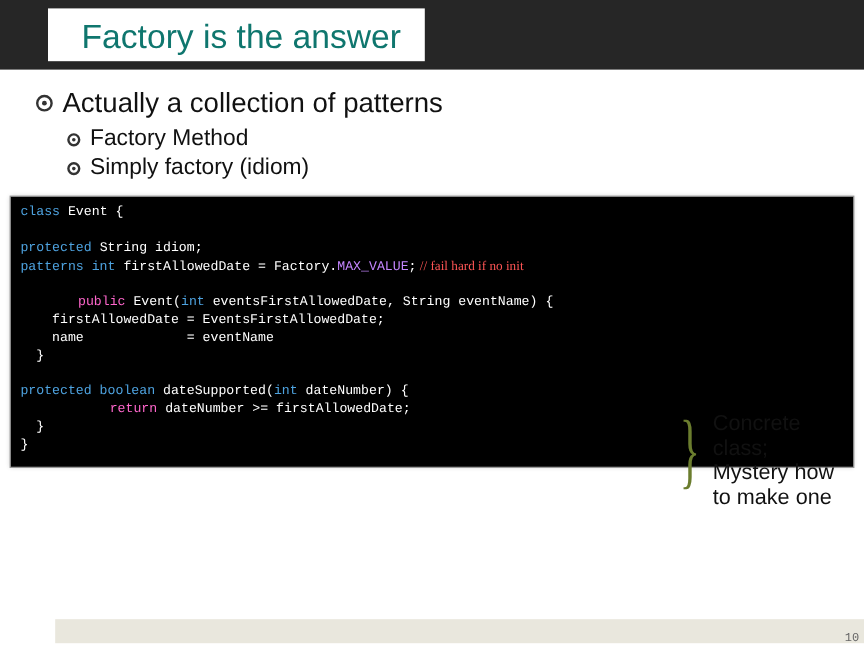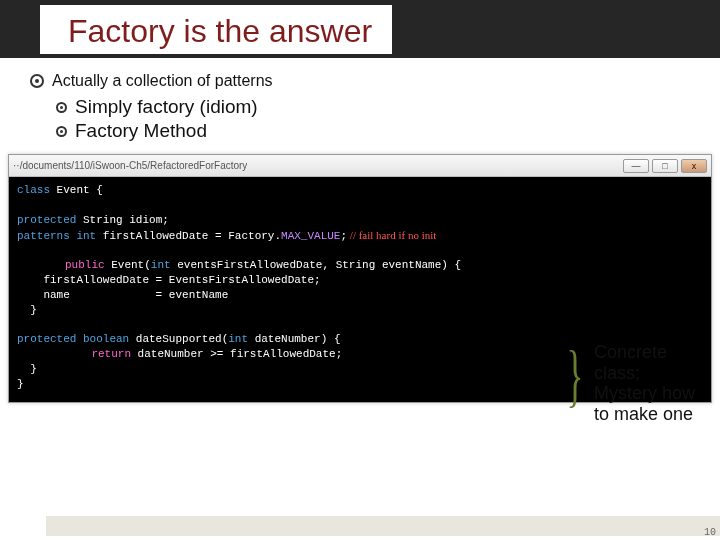--- a/index.html
+++ b/index.html
@@ -15,28 +15,28 @@
     background: #262626;
     height: 58px;
     display: flex;
     align-items: center;
   }
   .title-wrap {
     background:#fff;
     margin-left:40px;
     padding: 8px 20px 4px 28px;
   }
-  .title-wrap span { font-size:32px; color:#7f1d1d; }
+  .title-wrap span { font-size:28px; color:#0f766e; }
   .content {
     padding: 14px 30px 6px 30px;
   }
   .bullet-lvl1 {
     display:flex;
     align-items:center;
-    font-size:16px;
+    font-size:23px;
     color:#111;
     margin-bottom:6px;
   }
   .bullet-lvl2 {
     display:flex;
     align-items:center;
     font-size:19px;
     color:#111;
     margin: 2px 0 2px 26px;
   }
@@ -142,37 +142,29 @@
   </div>
 </div>
 
 <div class="content">
   <div class="bullet-lvl1">
     <span class="bul"></span>
     <span>Actually a collection of patterns</span>
   </div>
   <div class="bullet-lvl2">
     <span class="bul sm"></span>
-    <span>Simply factory (idiom)</span>
+    <span>Factory Method</span>
   </div>
   <div class="bullet-lvl2">
     <span class="bul sm"></span>
-    <span>Factory Method</span>
+    <span>Simply factory (idiom)</span>
   </div>
 </div>
 
 <div class="code-window">
-  <div class="win-chrome">
-    <span class="win-path">··/documents/110/iSwoon-Ch5/RefactoredForFactory</span>
-    <div class="win-btns">
-      <div class="wbtn">—</div>
-      <div class="wbtn">□</div>
-      <div class="wbtn close">x</div>
-    </div>
-  </div>
   <div class="code-area"><span class="kw-blue">class</span><span class="kw-white"> Event {</span>
 
 <span class="kw-blue">protected</span><span class="kw-white"> String idiom;</span>
 <span class="kw-blue">patterns int</span><span class="kw-white"> firstAllowedDate = Factory.</span><span class="kw-purple">MAX_VALUE</span><span class="kw-white">;</span><span class="kw-red"> // fail hard if no init</span>
 
 <span class="kw-pink">public</span><span class="kw-white"> Event(</span><span class="kw-blue">int</span><span class="kw-white"> eventsFirstAllowedDate, String eventName) {</span>
 <span class="kw-white">    firstAllowedDate = EventsFirstAllowedDate;</span>
 <span class="kw-white">    name             = eventName</span>
 <span class="kw-white">  }</span>
 

